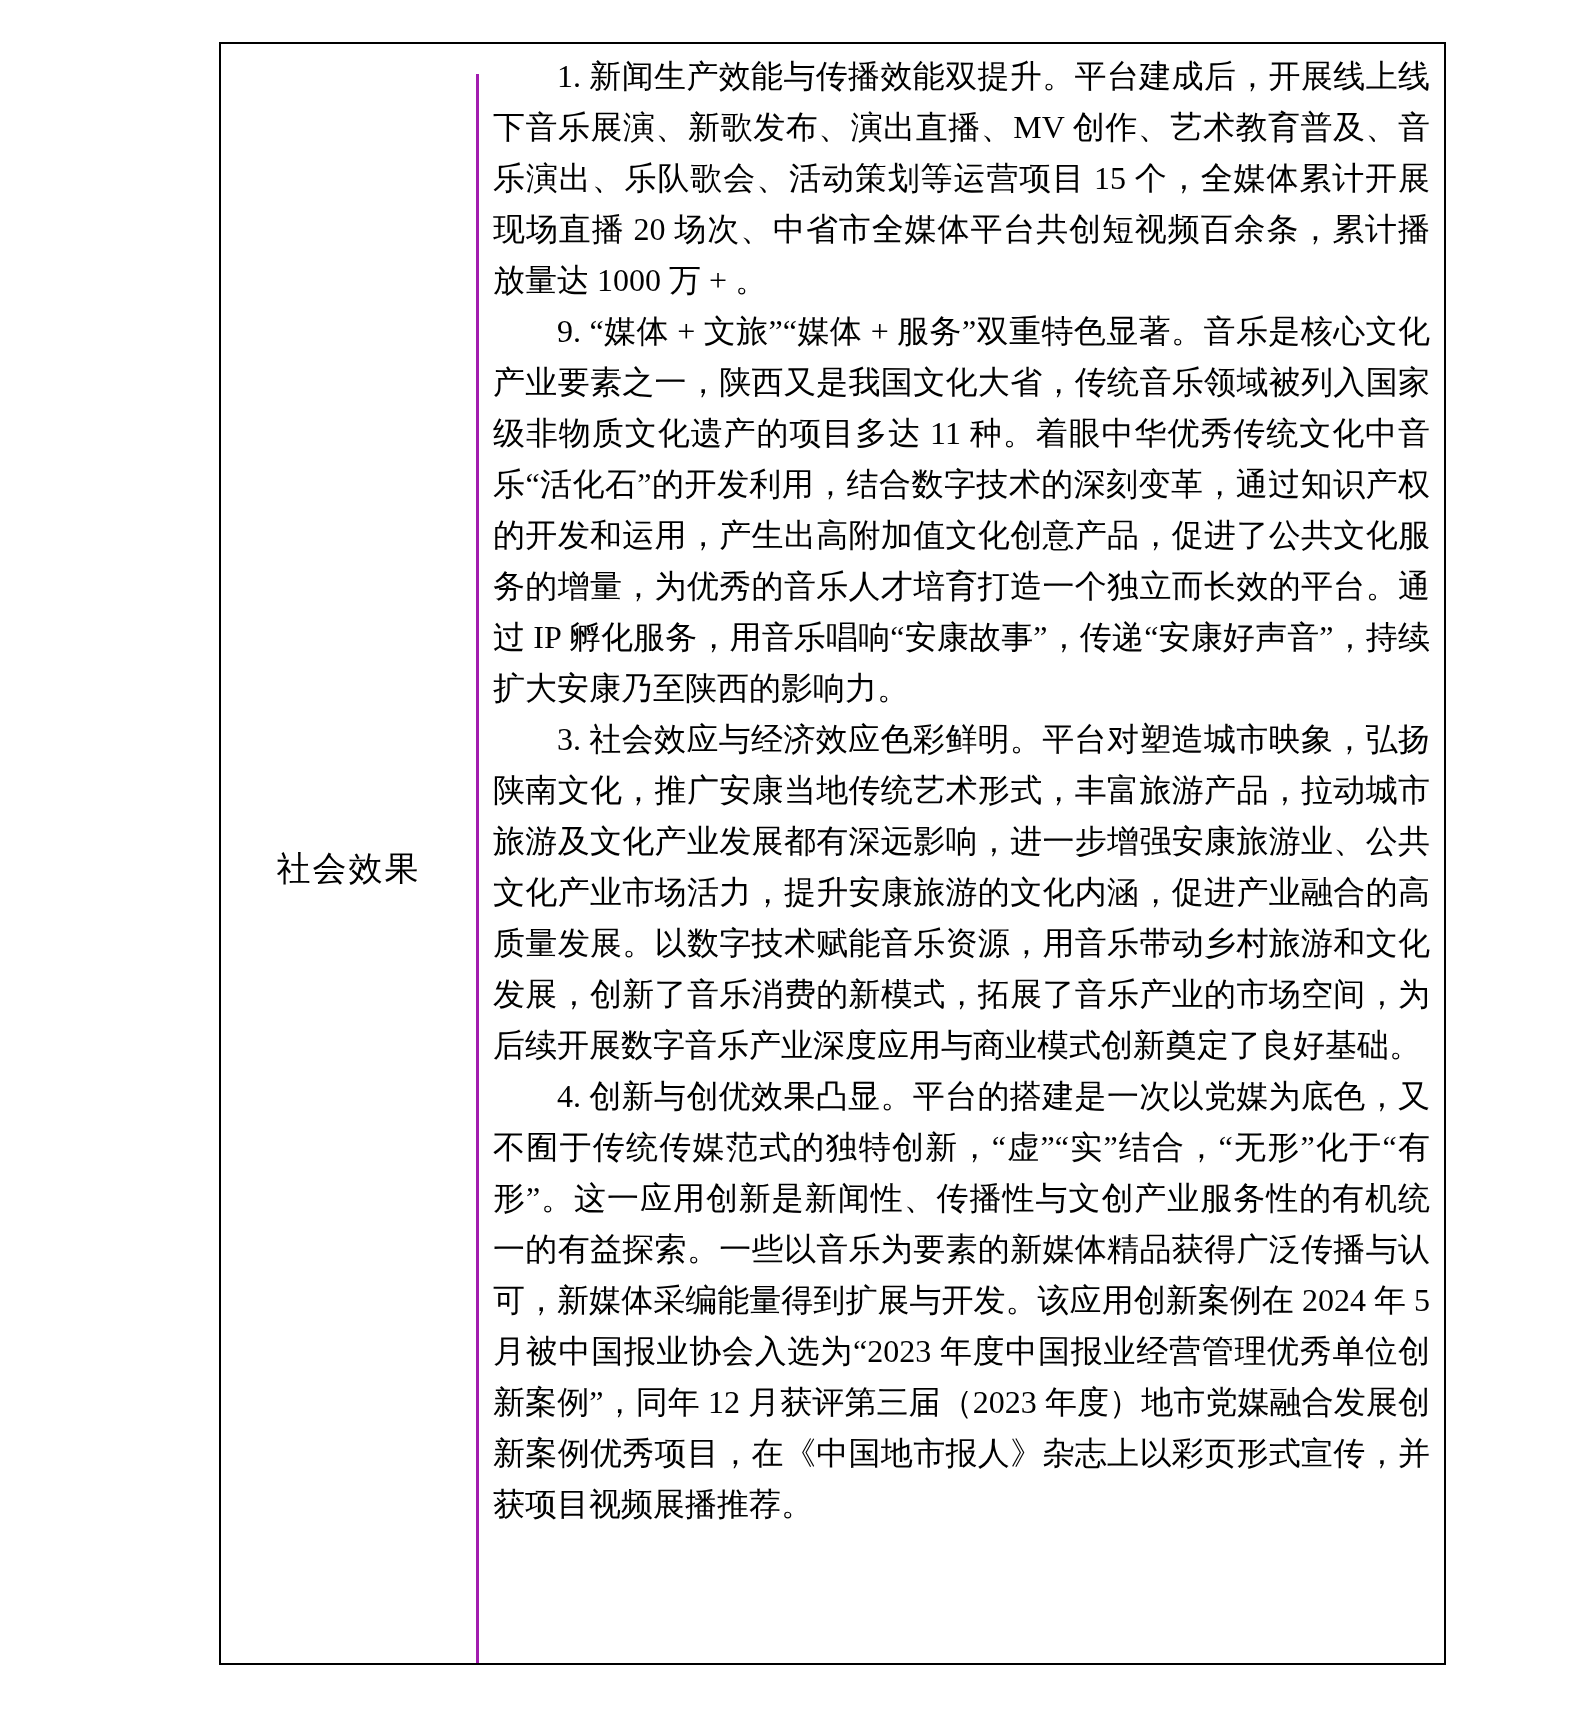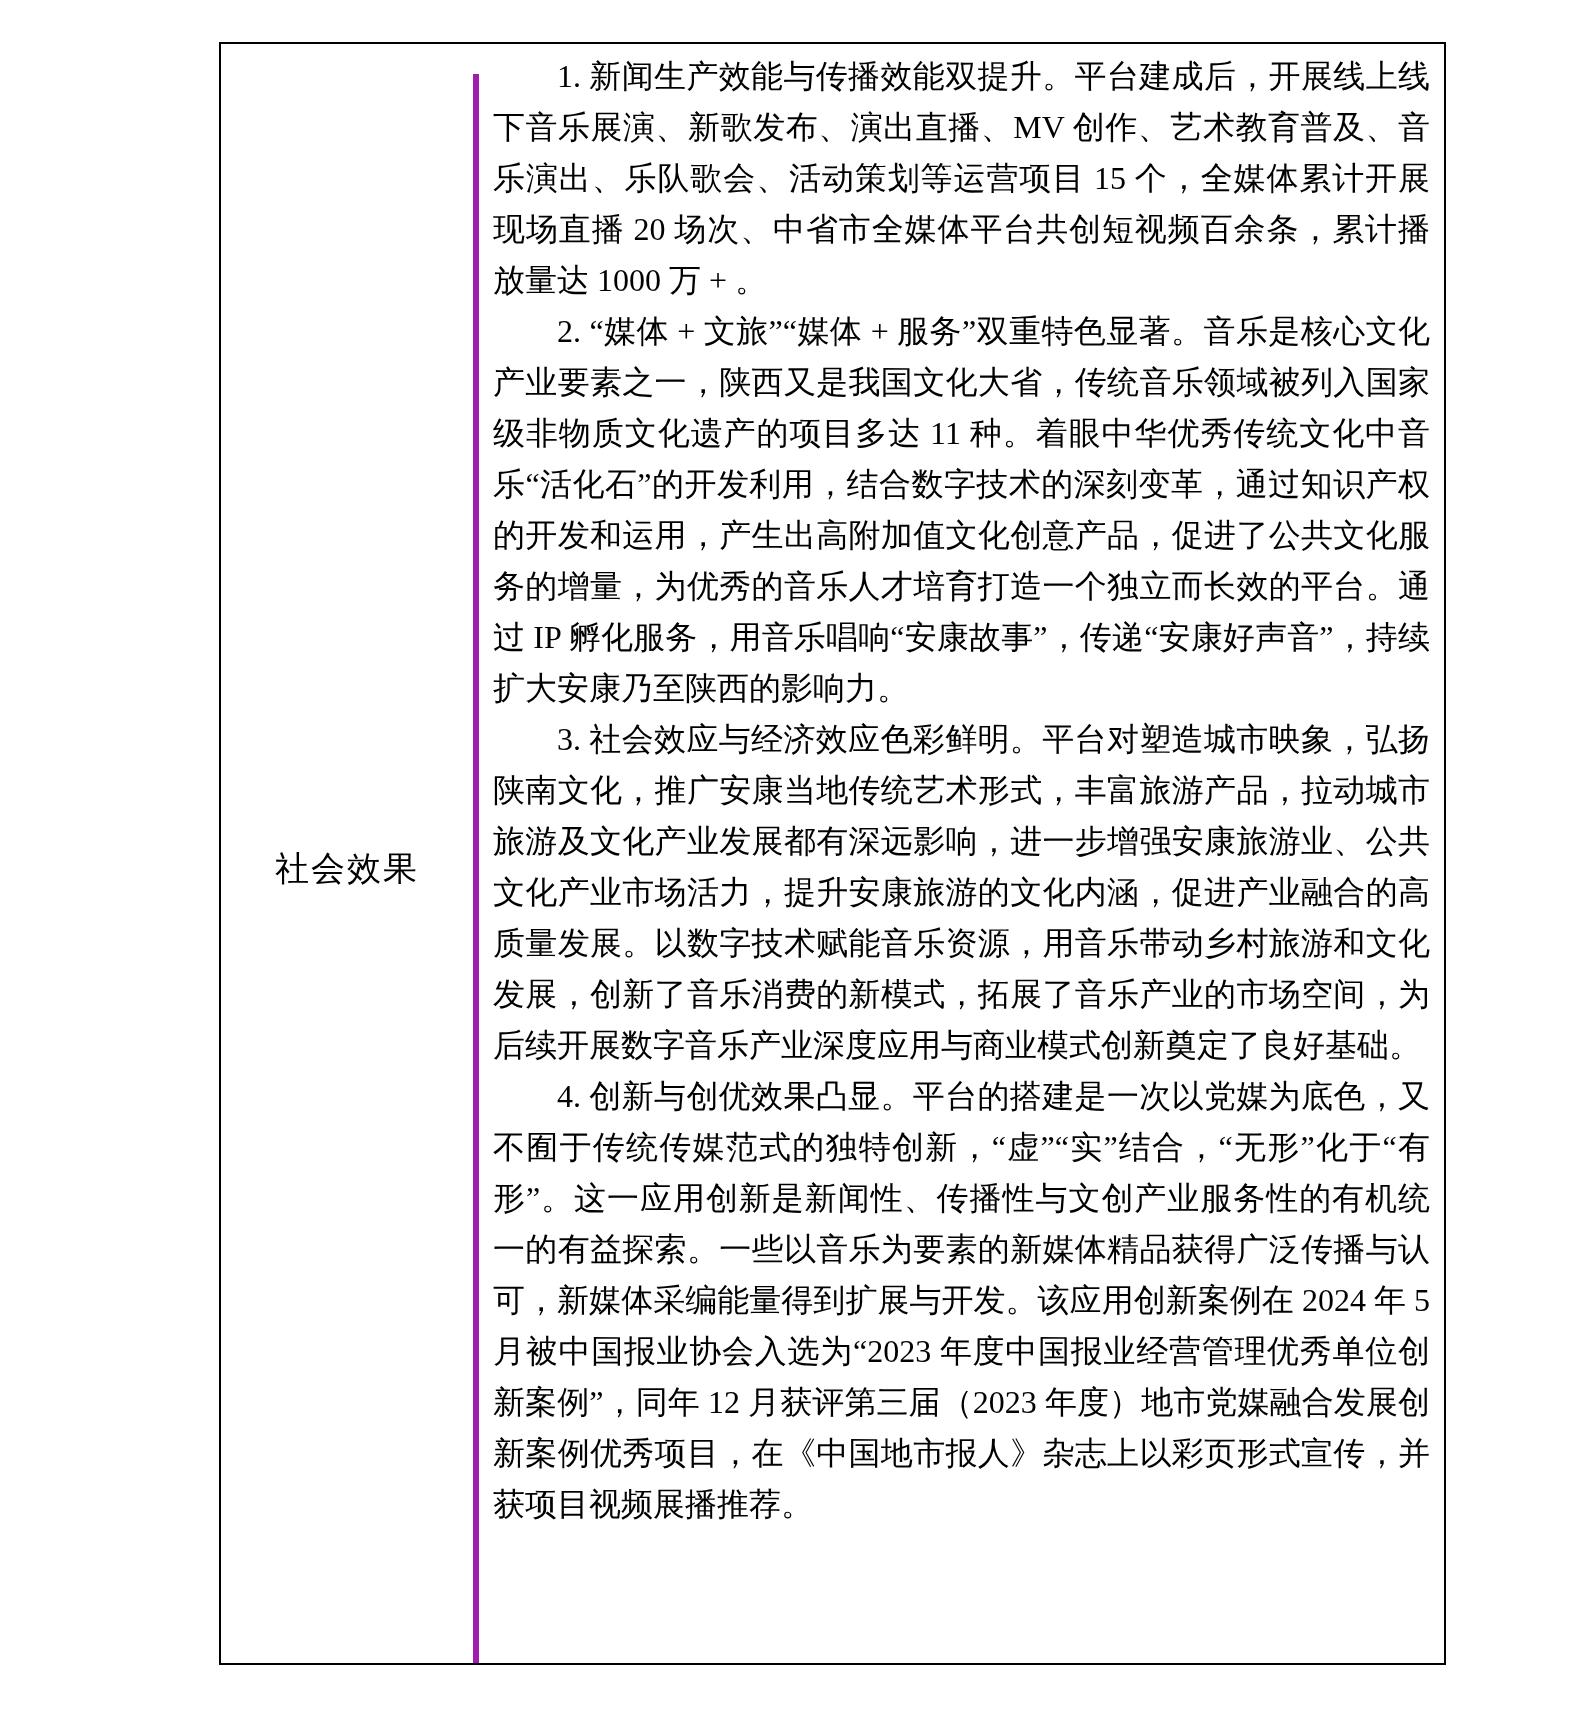--- a/index.html
+++ b/index.html
@@ -21,21 +21,21 @@
     width: 1227px;
     height: 1623px;
     border: 2px solid #000000;
     box-sizing: border-box;
     display: flex;
     background: #ffffff;
   }
   .cell-left {
     flex: 0 0 258px;
     width: 258px;
-    border-right: 6px solid #a21caf;
+    border-right: 3px solid #a21caf;
     box-sizing: border-box;
     display: flex;
     align-items: center;
     justify-content: center;
     margin-top: 30px;
   }
   .row-header-label {
     font-size: 34px;
     letter-spacing: 2px;
     white-space: nowrap;
@@ -59,17 +59,17 @@
 </head>
 <body>
 
 <div class="doc-table">
   <div class="cell-left">
     <span class="row-header-label">社会效果</span>
   </div>
   <div class="cell-right">
 
   <p class="para">1. 新闻生产效能与传播效能双提升。平台建成后，开展线上线下音乐展演、新歌发布、演出直播、MV 创作、艺术教育普及、音乐演出、乐队歌会、活动策划等运营项目 15 个，全媒体累计开展现场直播 20 场次、中省市全媒体平台共创短视频百余条，累计播放量达 1000 万 + 。</p>
-      <p class="para">2. “媒体 + 文旅”“媒体 + 服务”双重特色显著。音乐是核心文化产业要素之一，陕西又是我国文化大省，传统音乐领域被列入国家级非物质文化遗产的项目多达 11 种。着眼中华优秀传统文化中音乐“活化石”的开发利用，结合数字技术的深刻变革，通过知识产权的开发和运用，产生出高附加值文化创意产品，促进了公共文化服务的增量，为优秀的音乐人才培育打造一个独立而长效的平台。通过 IP 孵化服务，用音乐唱响“安康故事”，传递“安康好声音”，持续扩大安康乃至陕西的影响力。</p>
+      <p class="para">9. “媒体 + 文旅”“媒体 + 服务”双重特色显著。音乐是核心文化产业要素之一，陕西又是我国文化大省，传统音乐领域被列入国家级非物质文化遗产的项目多达 11 种。着眼中华优秀传统文化中音乐“活化石”的开发利用，结合数字技术的深刻变革，通过知识产权的开发和运用，产生出高附加值文化创意产品，促进了公共文化服务的增量，为优秀的音乐人才培育打造一个独立而长效的平台。通过 IP 孵化服务，用音乐唱响“安康故事”，传递“安康好声音”，持续扩大安康乃至陕西的影响力。</p>
       <p class="para">3. 社会效应与经济效应色彩鲜明。平台对塑造城市映象，弘扬陕南文化，推广安康当地传统艺术形式，丰富旅游产品，拉动城市旅游及文化产业发展都有深远影响，进一步增强安康旅游业、公共文化产业市场活力，提升安康旅游的文化内涵，促进产业融合的高质量发展。以数字技术赋能音乐资源，用音乐带动乡村旅游和文化发展，创新了音乐消费的新模式，拓展了音乐产业的市场空间，为后续开展数字音乐产业深度应用与商业模式创新奠定了良好基础。</p>
       <p class="para">4. 创新与创优效果凸显。平台的搭建是一次以党媒为底色，又不囿于传统传媒范式的独特创新，“虚”“实”结合，“无形”化于“有形”。这一应用创新是新闻性、传播性与文创产业服务性的有机统一的有益探索。一些以音乐为要素的新媒体精品获得广泛传播与认可，新媒体采编能量得到扩展与开发。该应用创新案例在 2024 年 5 月被中国报业协会入选为“2023 年度中国报业经营管理优秀单位创新案例”，同年 12 月获评第三届（2023 年度）地市党媒融合发展创新案例优秀项目，在《中国地市报人》杂志上以彩页形式宣传，并获项目视频展播推荐。</p>
     </div>
 </div>
 
 </body></html>

